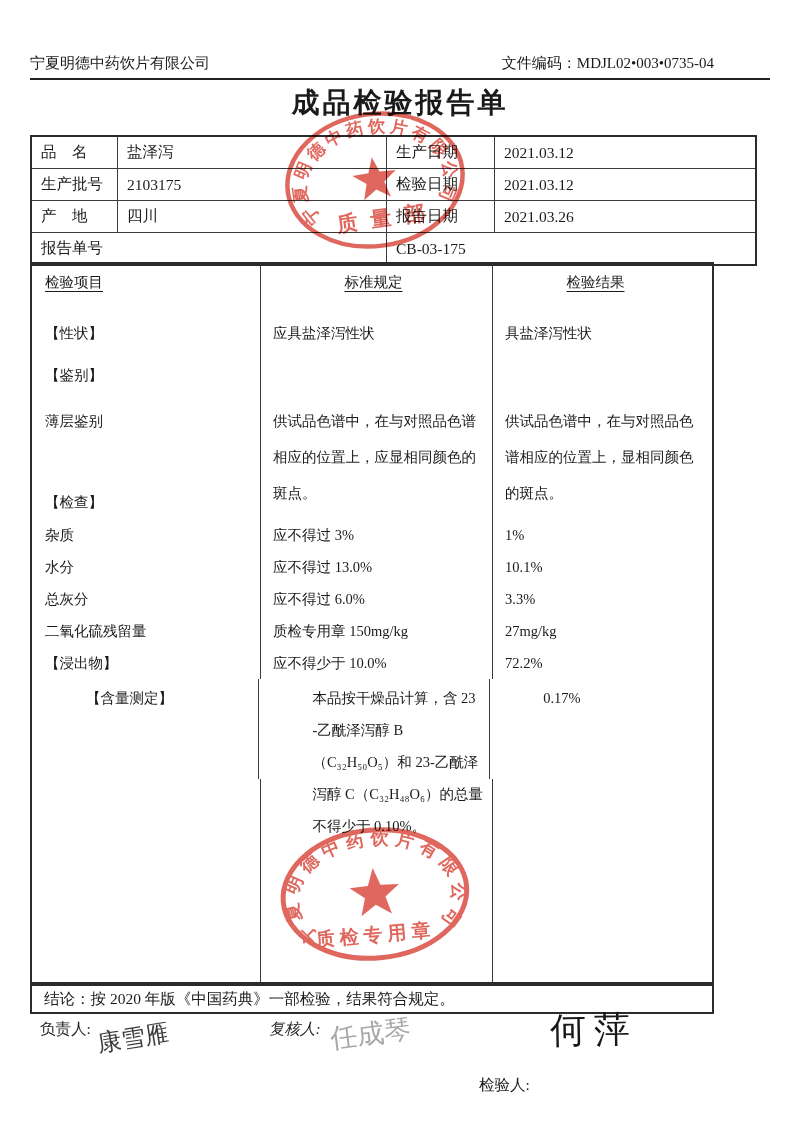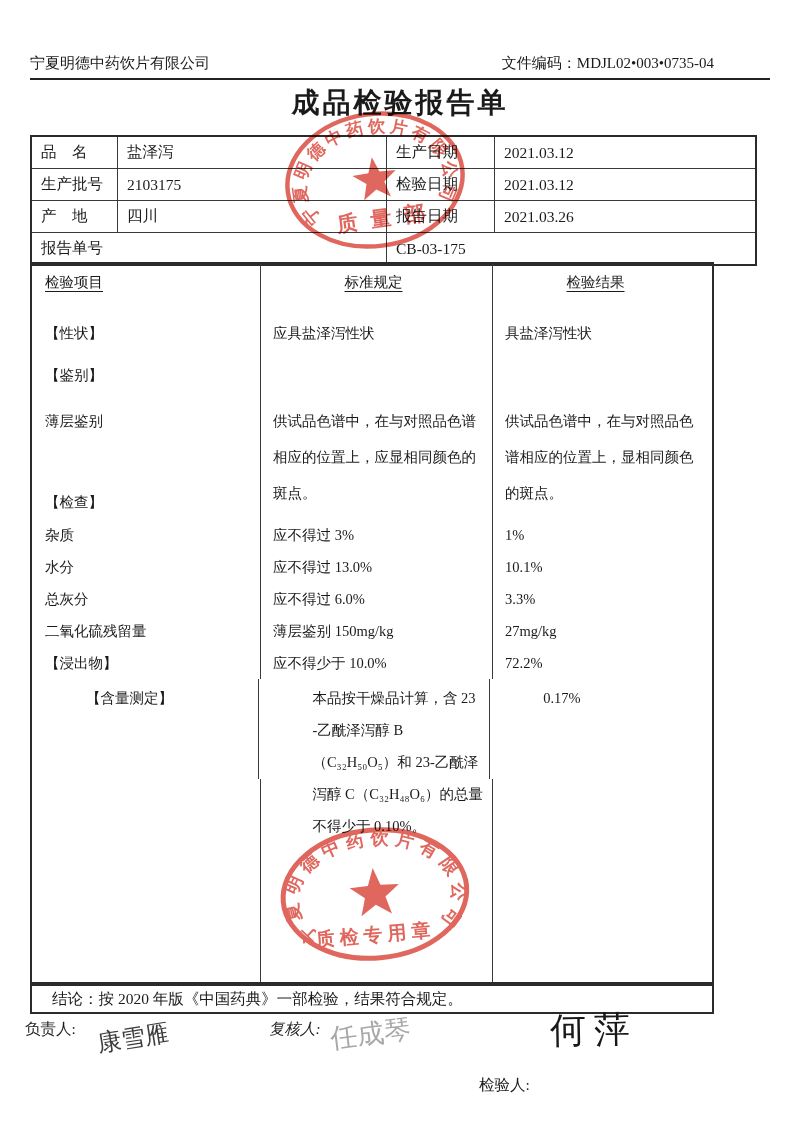--- a/index.html
+++ b/index.html
@@ -30,21 +30,21 @@
   .r-header .mcell{align-items:flex-start;padding-top:9px;}
   .r-header .mc2,.r-header .mc3{justify-content:center;padding-left:0;}
   .uline{text-decoration:underline;text-underline-offset:4px;}
   .h42{height:42px;} .h43{height:43px;} .h34{height:34px;} .h32{height:32px;}
   .r-tlc{height:88px;}
   .r-tlc .mcell{align-items:flex-start;padding-top:6px;line-height:36px;}
   .r-assay{height:100px;}
   .r-assay .mcell{align-items:flex-start;padding-top:3px;line-height:32px;margin-left:41px;}
   .r-fill{flex:1;}
   
-  .conclusion{position:absolute;top:984px;left:30px;width:684px;height:30px;border:2px solid #2b2b2b;box-sizing:border-box;font-size:15.5px;line-height:26px;padding-left:20px;overflow:hidden;}
+  .conclusion{position:absolute;top:984px;left:30px;width:684px;height:30px;border:2px solid #2b2b2b;box-sizing:border-box;font-size:15.5px;line-height:26px;padding-left:12px;overflow:hidden;}
   .sig-label{position:absolute;font-size:15.5px;}
   .sig-name{position:absolute;white-space:nowrap;}
   .sig-1{left:97px;top:1022px;font-size:24px;color:#3c3c3c;transform:rotate(-9deg);}
   .sig-2{left:330px;top:1016px;font-size:27px;color:#a8a8a8;transform:rotate(-7deg);}
   .sig-3{left:550px;top:1006px;font-size:36px;color:#181818;letter-spacing:8px;transform:rotate(-1deg);}
   
   .stamp{position:absolute;mix-blend-mode:multiply;opacity:.82;}
   .stamp-top{left:275px;top:104px;transform:rotate(-8deg);}
   .stamp-bottom{left:270px;top:820px;transform:rotate(-5deg);}
   .stamp text{font-family:"Liberation Serif","DejaVu Serif",serif;font-weight:bold;}
@@ -132,21 +132,21 @@
       <div class="mcell mc2">应不得过 13.0%</div>
       <div class="mcell mc3">10.1%</div>
     </div>
     <div class="mrow h32">
       <div class="mcell mc1">总灰分</div>
       <div class="mcell mc2">应不得过 6.0%</div>
       <div class="mcell mc3">3.3%</div>
     </div>
     <div class="mrow h32">
       <div class="mcell mc1">二氧化硫残留量</div>
-      <div class="mcell mc2">薄层鉴别 150mg/kg</div>
+      <div class="mcell mc2">质检专用章 150mg/kg</div>
       <div class="mcell mc3">27mg/kg</div>
     </div>
     <div class="mrow h32">
       <div class="mcell mc1">【浸出物】</div>
       <div class="mcell mc2">应不得少于 10.0%</div>
       <div class="mcell mc3">72.2%</div>
     </div>
     <div class="mrow r-assay">
       <div class="mcell mc1">【含量测定】</div>
       <div class="mcell mc2">本品按干燥品计算，含 23 -乙酰泽泻醇 B（C₃₂H₅₀O₅）和 23-乙酰泽泻醇 C（C₃₂H₄₈O₆）的总量不得少于 0.10%。</div>
@@ -154,21 +154,21 @@
     </div>
     <div class="mrow r-fill">
       <div class="mcell mc1"></div>
       <div class="mcell mc2"></div>
       <div class="mcell mc3"></div>
     </div>
   </div>
 
   <div class="conclusion">结论：按 2020 年版《中国药典》一部检验，结果符合规定。</div>
 
-  <span class="sig-label" style="left:25px;top:1019px;">负责人:</span>
+  <span class="sig-label" style="left:40px;top:1019px;">负责人:</span>
   <span class="sig-name sig-1">康雪雁</span>
   <span class="sig-label" style="left:269px;top:1019px;font-style:italic;">复核人:</span>
   <span class="sig-name sig-2">任成琴</span>
   <span class="sig-label" style="left:479px;top:1075px;">检验人:</span>
   <span class="sig-name sig-3">何萍</span>
 
   <svg class="stamp stamp-top" width="200" height="152" viewBox="0 0 200 152">
     <ellipse cx="100" cy="76" rx="88" ry="66" fill="none" stroke="#d9453a" stroke-width="4.5"></ellipse>
     <path id="arcTop" d="M 40,104 A 70,50 0 1 1 160,104" fill="none" stroke="none"></path>
     <text font-size="17" letter-spacing="4" fill="#d9453a">

